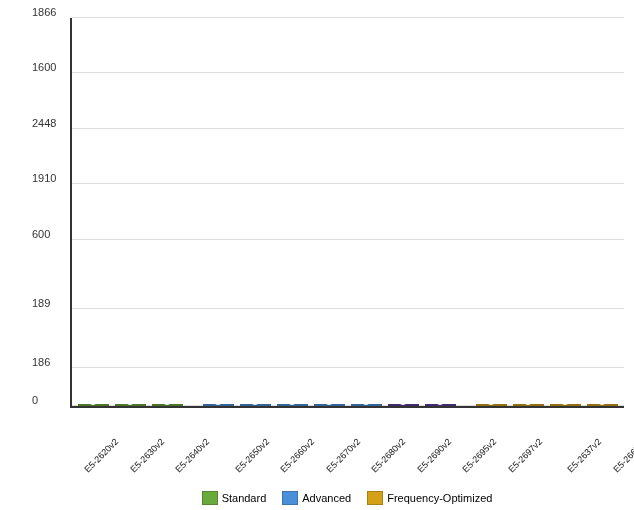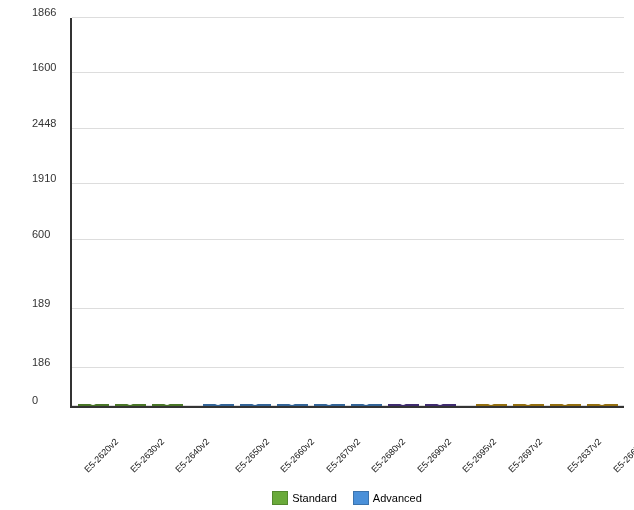--- a/index.html
+++ b/index.html
@@ -300,14 +300,18 @@
 
   <div class="legend" id="legend">
       <div class="legend-item">
         <div class="legend-swatch" style="background-color: rgb(106, 170, 58);"></div>
         <span>Standard</span>
       </div>
       <div class="legend-item">
         <div class="legend-swatch" style="background-color: rgb(74, 144, 217);"></div>
         <span>Advanced</span>
       </div>
+      <div class="legend-item">
+        <div class="legend-swatch" style="background-color: rgb(212, 160, 23);"></div>
+        <span>Frequency-Optimized</span>
+      </div>
     </div>
 </div>
 
 </body></html>

